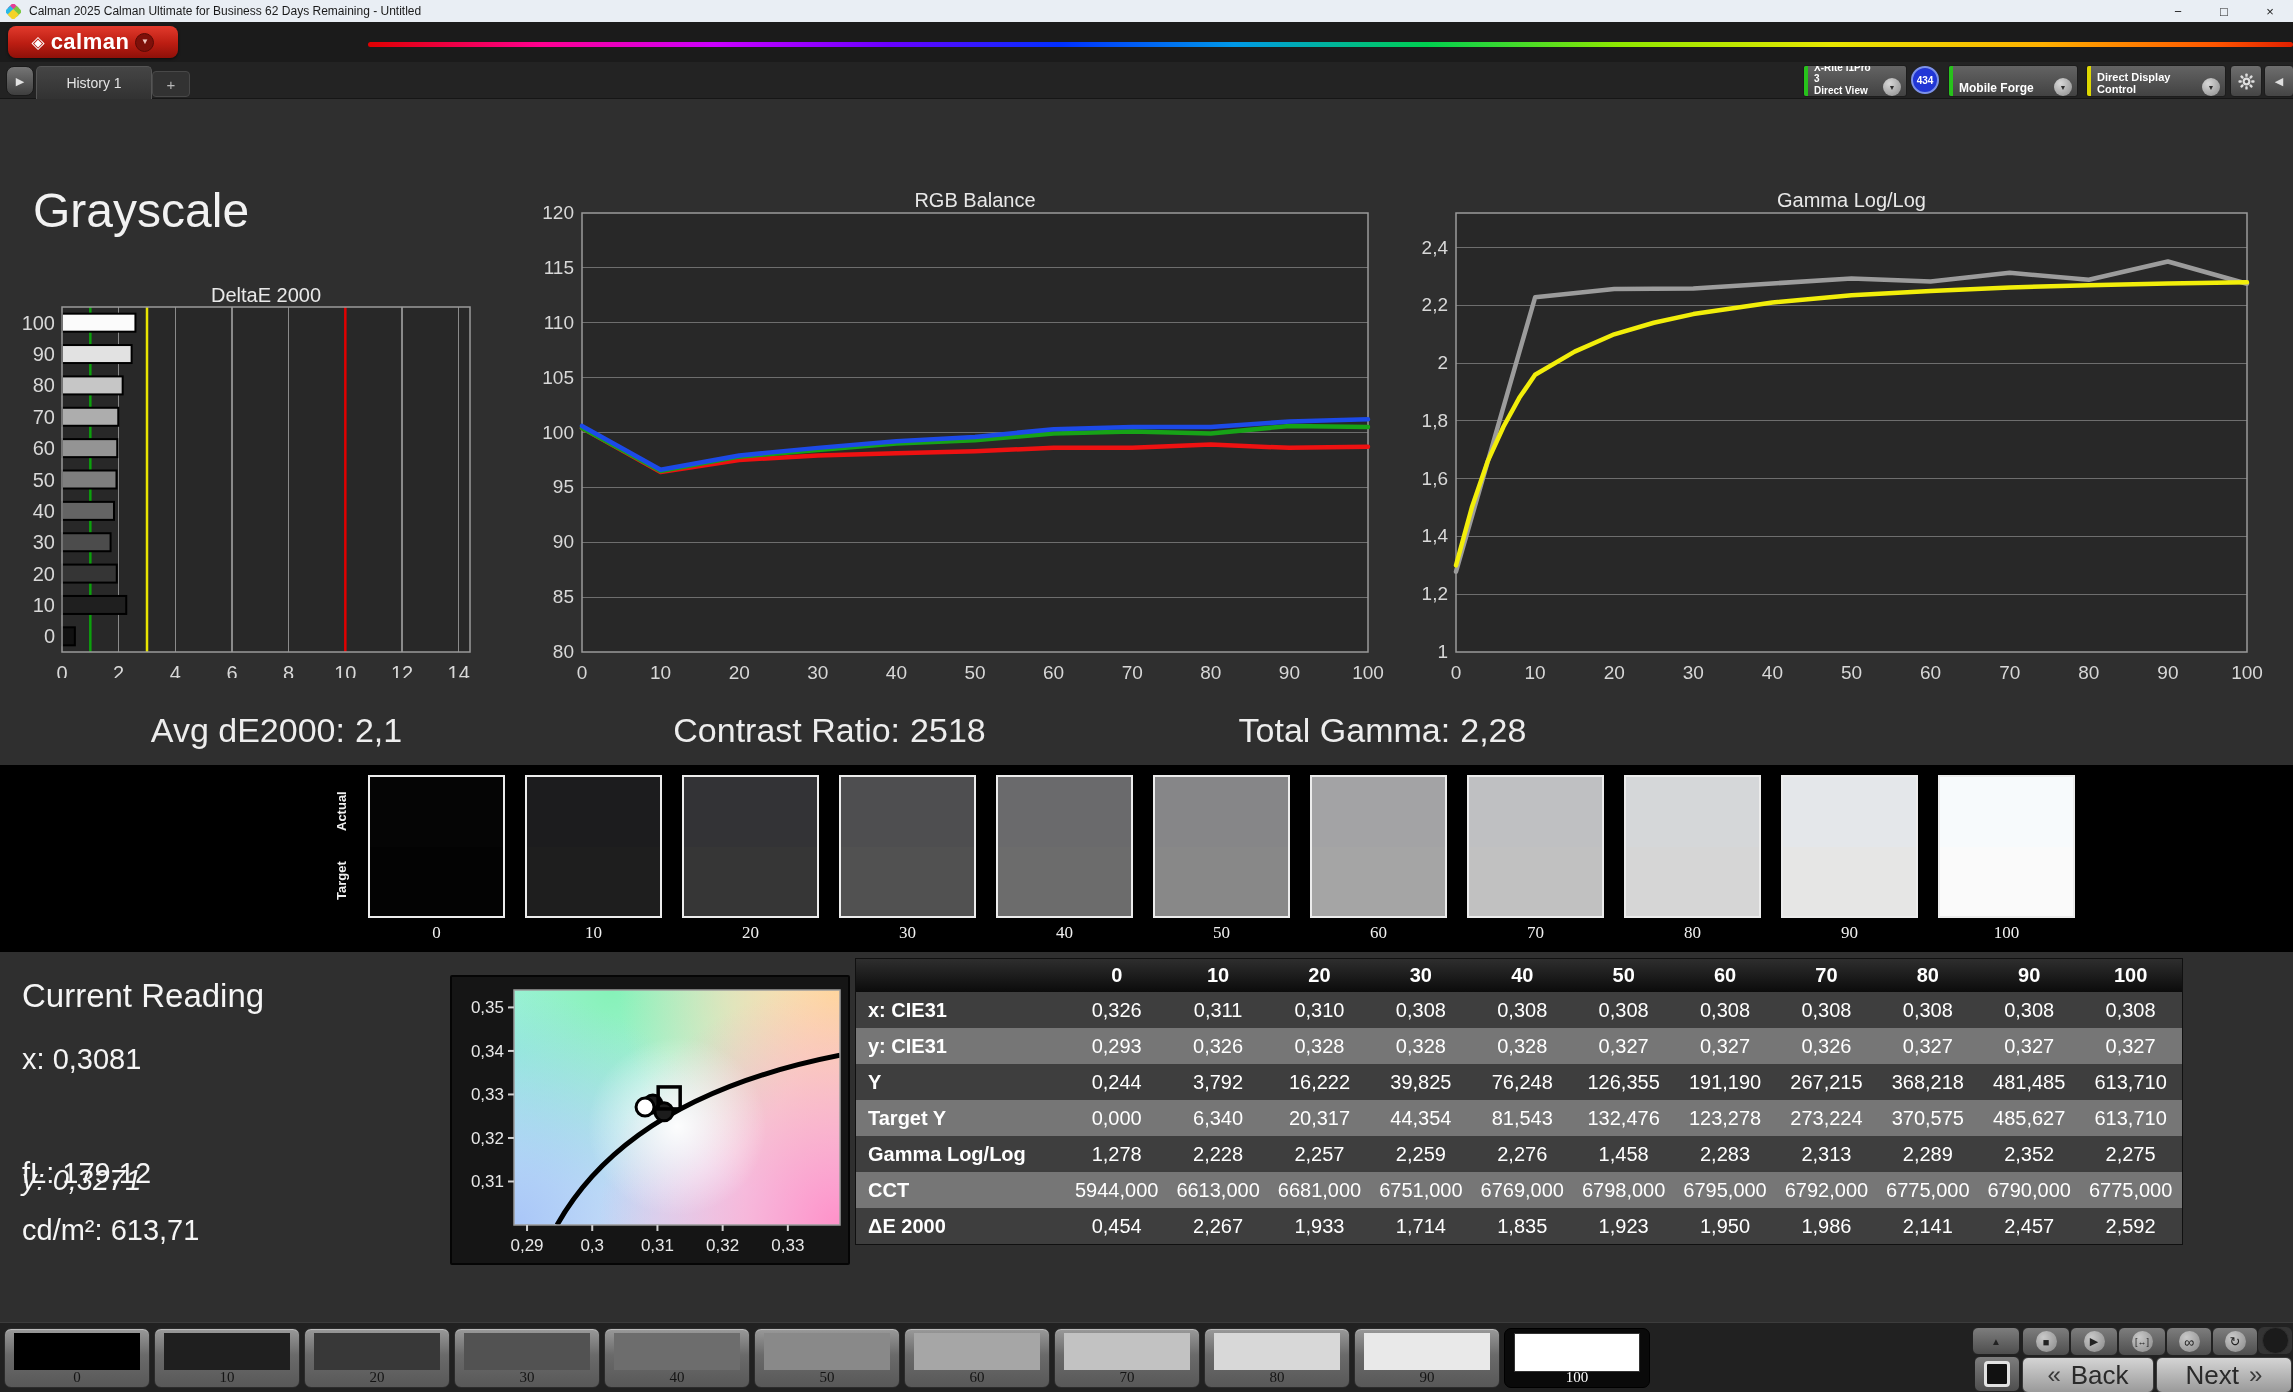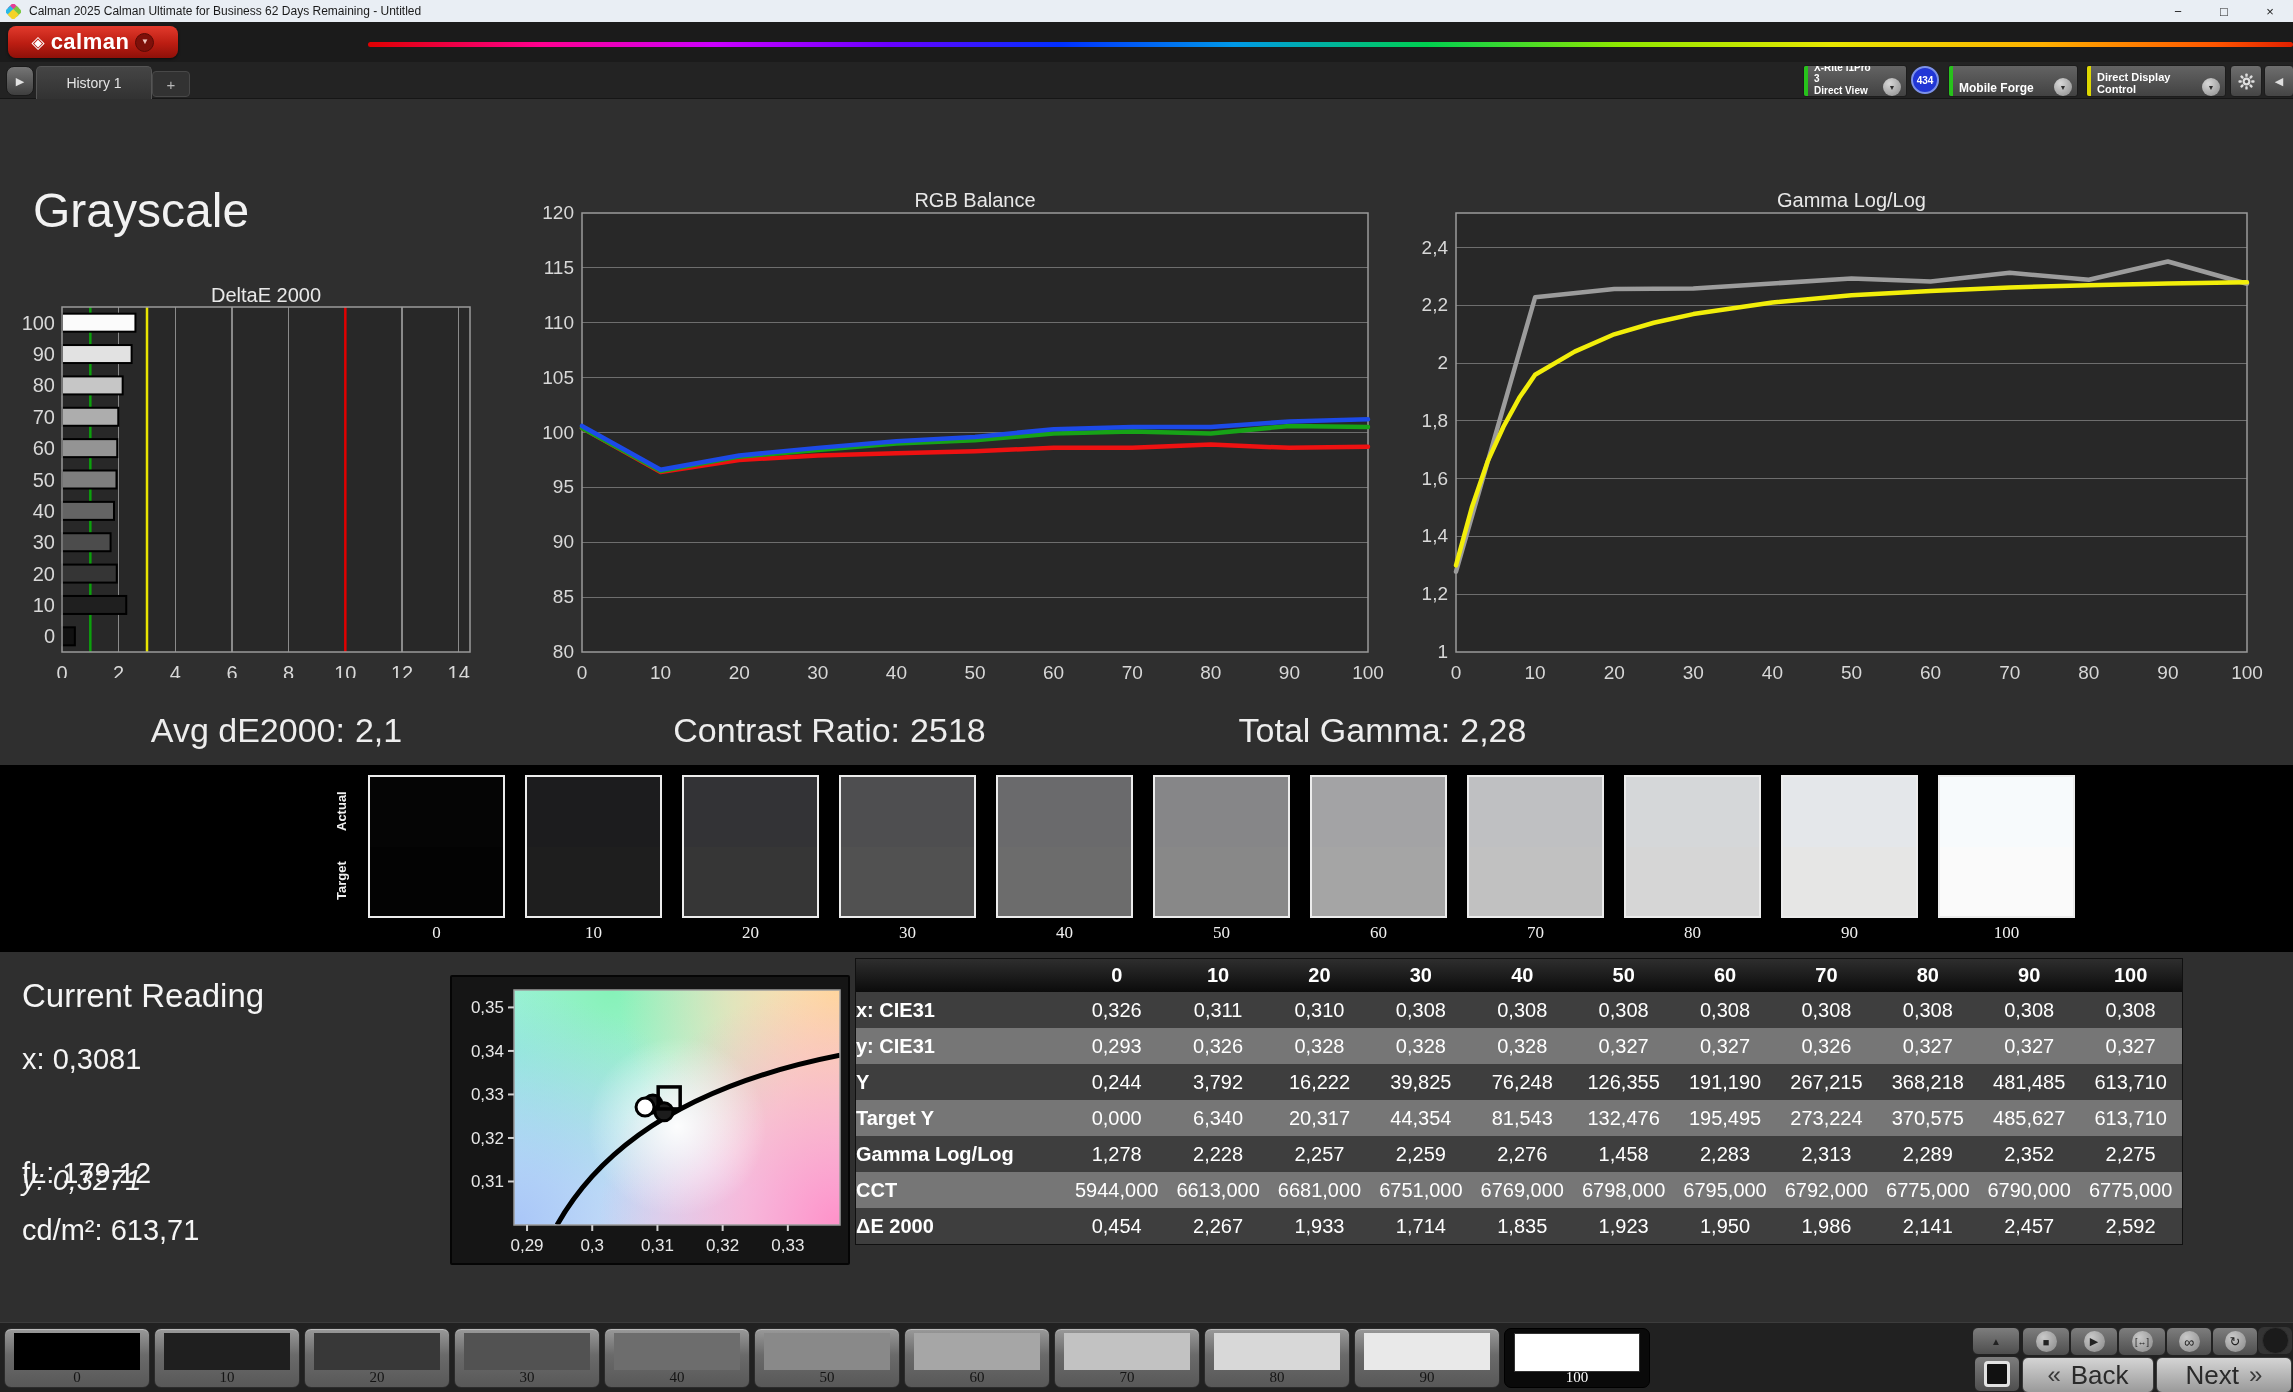--- a/index.html
+++ b/index.html
@@ -88,21 +88,21 @@
   
   .dtable{position:absolute;left:855px;top:958px;width:1326px;border:1px solid #101010;}
   .trow{display:grid;grid-template-columns:210px repeat(11,101.4px);}
   .thead{height:33px;background:linear-gradient(180deg,#2e2e2e,#0b0b0b);}
   .thead .tcell{color:#fff;font-weight:bold;font-size:20px;}
   .tbody-dark{background:#3e3e3e;}
   .tbody-light{background:#767676;}
   .trow{height:36px;}
   .trow.thead{height:33px;}
   .tcell{display:flex;align-items:center;justify-content:center;color:#fff;font-size:20px;}
-  .tlabel{justify-content:flex-start;font-weight:bold;box-sizing:border-box;}
+  .tlabel{justify-content:flex-start;padding-left:12px;font-weight:bold;box-sizing:border-box;}
   
   .bottombar{position:absolute;left:0;top:1322px;width:2293px;height:70px;background:#212121;
              border-top:1px solid #3c3c3c;}
   .patch{position:absolute;top:5px;width:146px;height:60px;border-radius:7px;border:1px solid #2c2c2c;
          background:linear-gradient(180deg,#9a9a9a,#6a6a6a 45%,#585858);
          box-shadow:inset 0 1px 0 rgba(255,255,255,.35);box-sizing:border-box;}
   .patch .pswatch{position:absolute;left:9px;right:9px;top:4px;height:37px;}
   .patch .plabel{position:absolute;left:0;right:0;bottom:1px;text-align:center;color:#141414;
                  font-family:"Liberation Serif",serif;font-size:15px;}
   .patch.selected{background:#0a0a0a;border-color:#000;box-shadow:none;}
@@ -515,21 +515,21 @@
       <div class="tcell">613,710</div>
     </div>
     <div class="trow tbody-light">
       <div class="tcell tlabel">Target Y</div>
       <div class="tcell">0,000</div>
       <div class="tcell">6,340</div>
       <div class="tcell">20,317</div>
       <div class="tcell">44,354</div>
       <div class="tcell">81,543</div>
       <div class="tcell">132,476</div>
-      <div class="tcell">195,495</div>
+      <div class="tcell">123,278</div>
       <div class="tcell">273,224</div>
       <div class="tcell">370,575</div>
       <div class="tcell">485,627</div>
       <div class="tcell">613,710</div>
     </div>
     <div class="trow tbody-dark">
       <div class="tcell tlabel">Gamma Log/Log</div>
       <div class="tcell">1,278</div>
       <div class="tcell">2,228</div>
       <div class="tcell">2,257</div>

